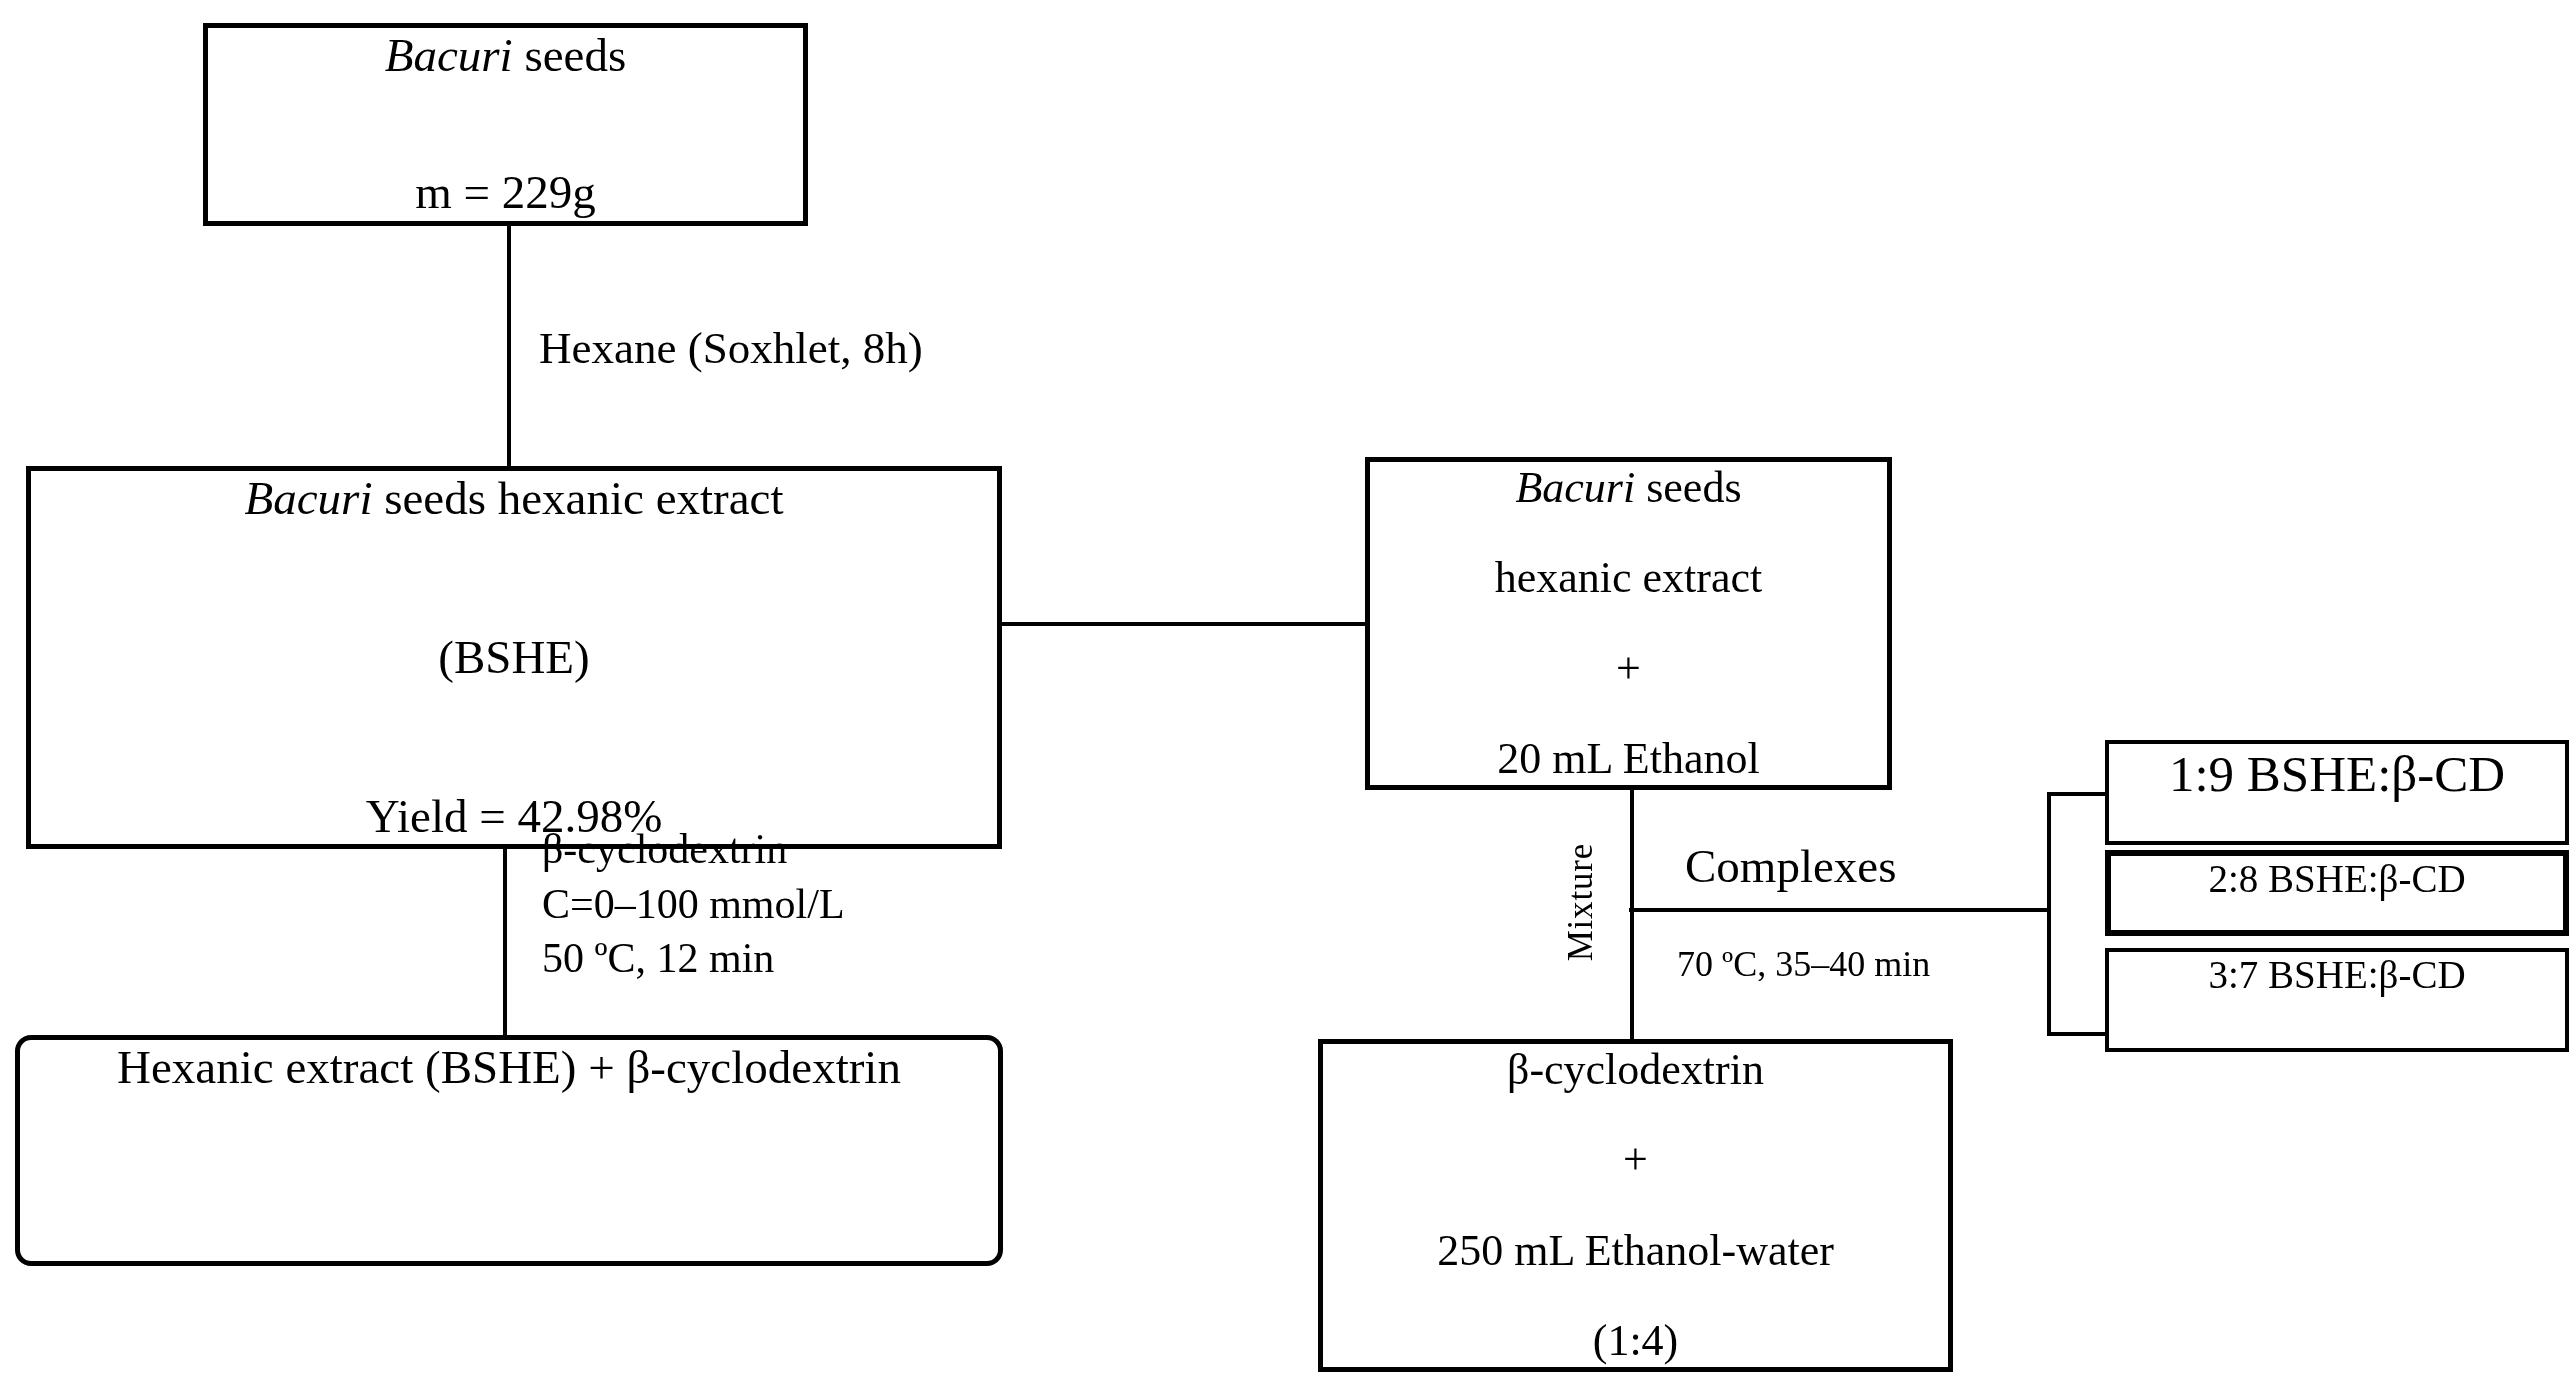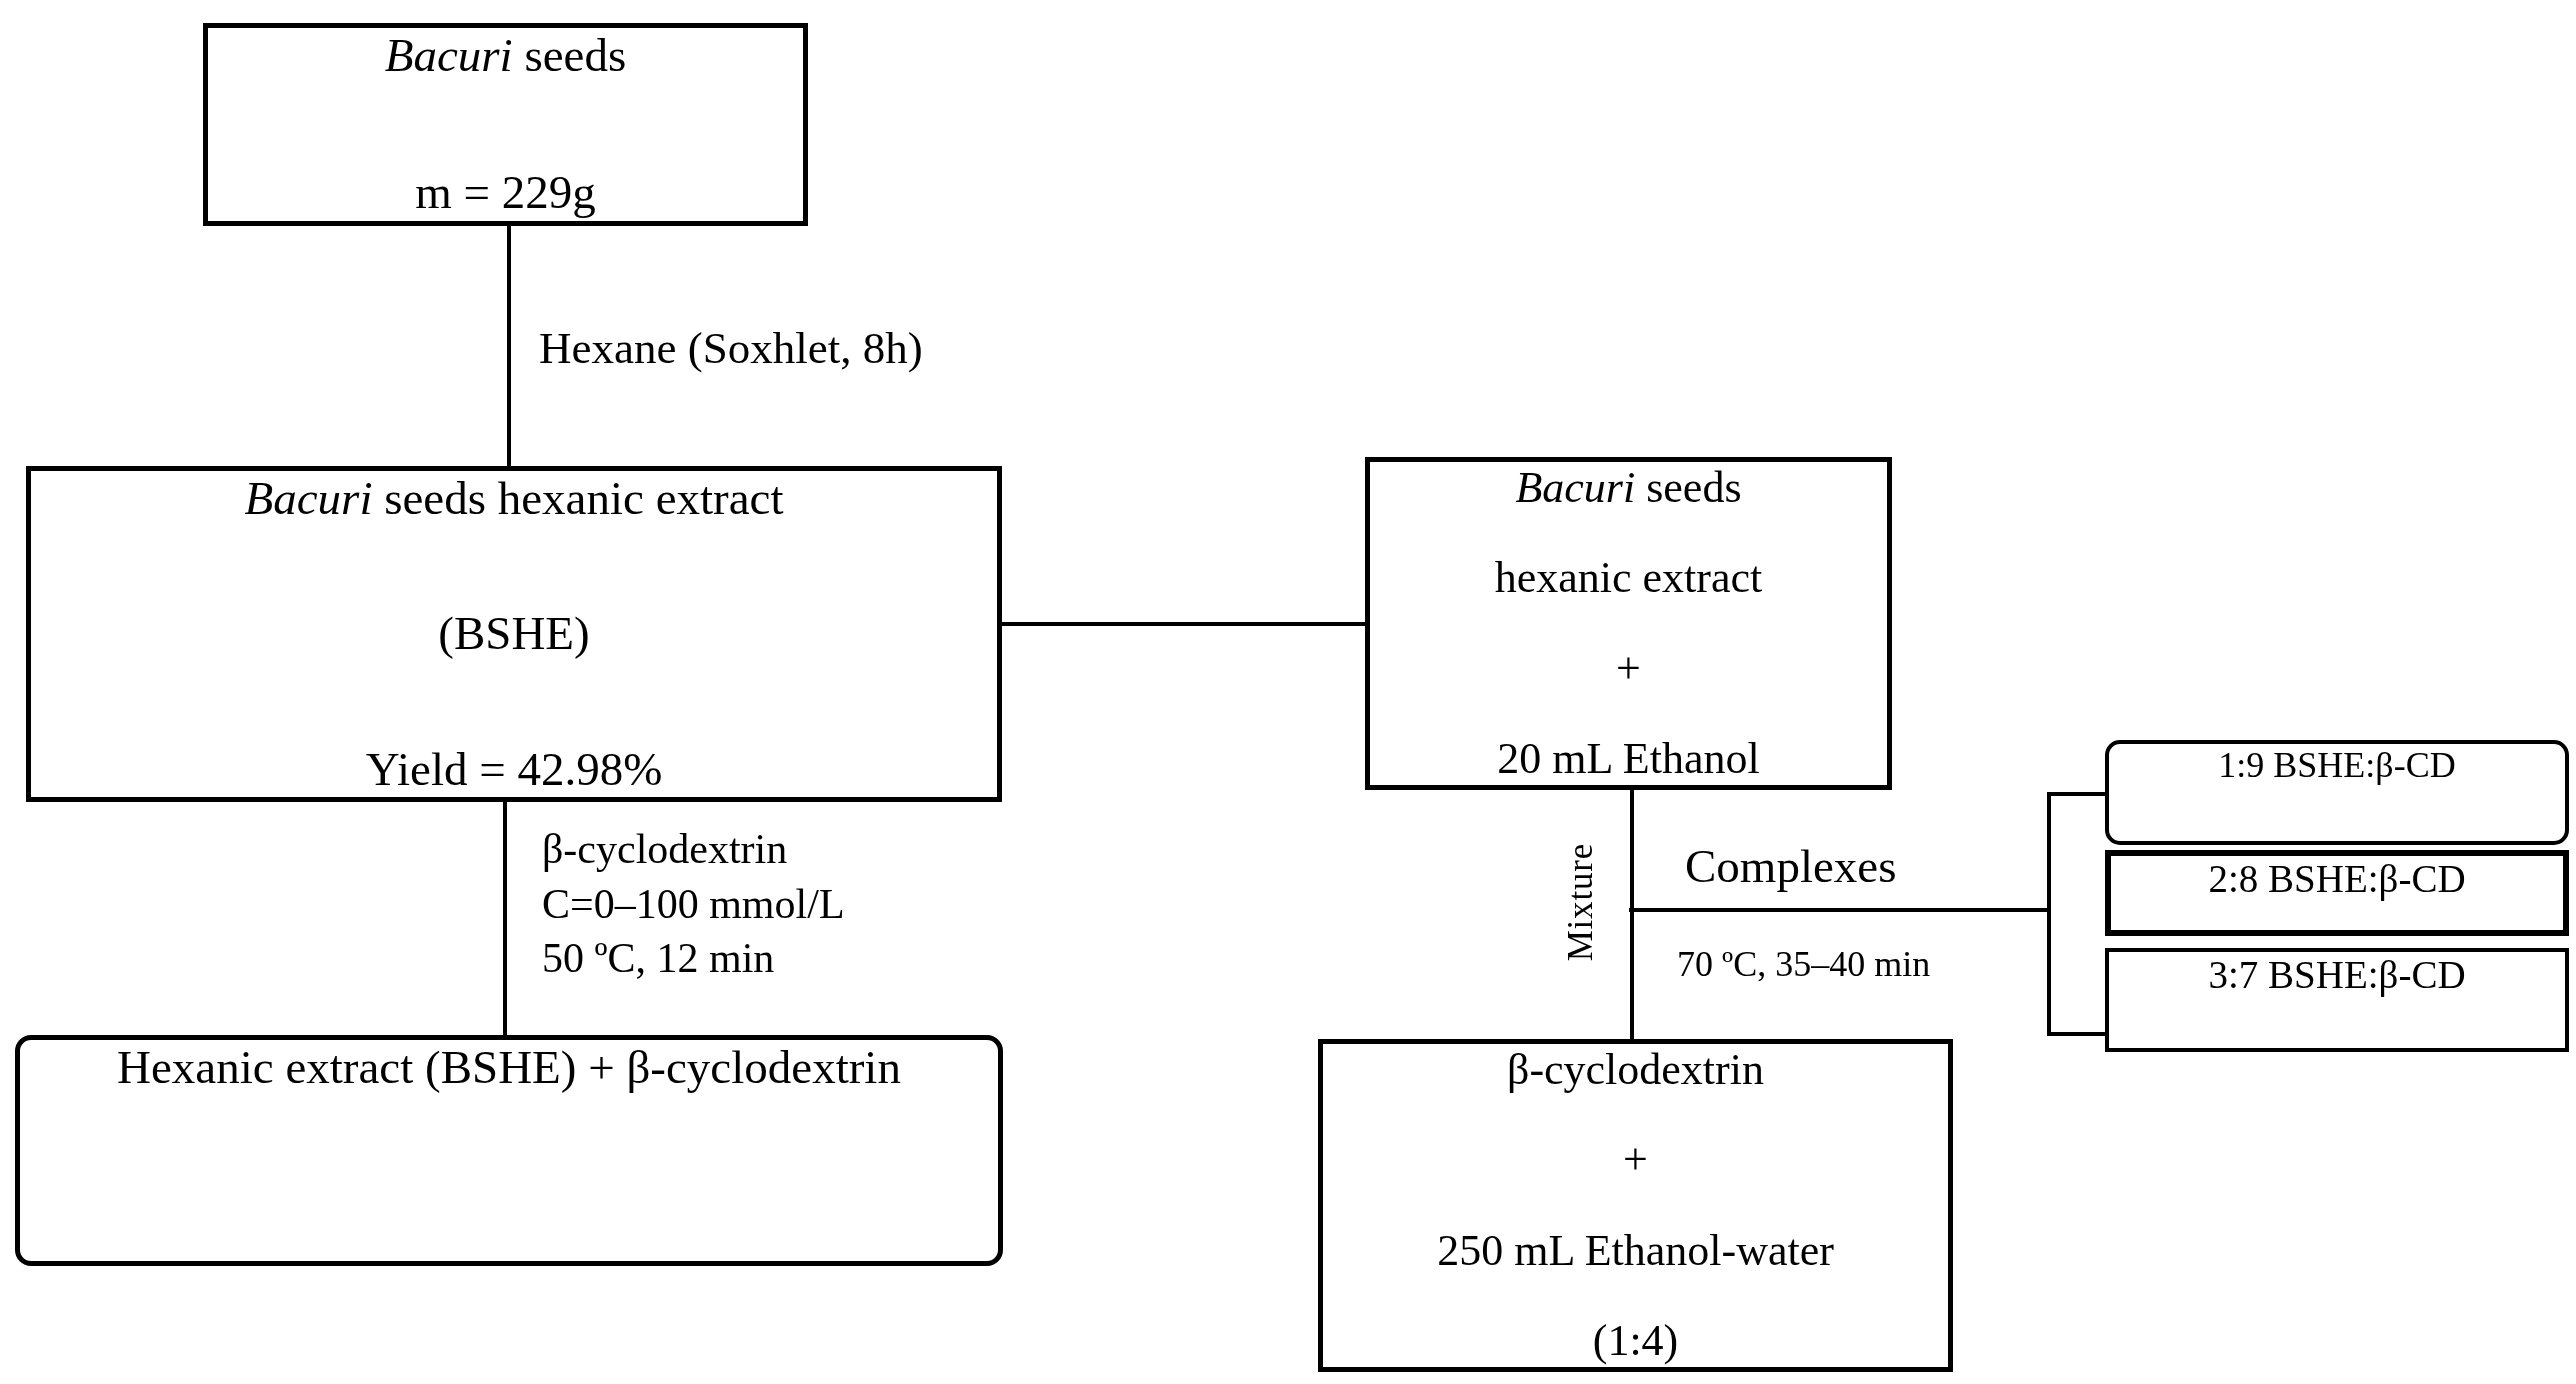--- a/index.html
+++ b/index.html
@@ -30,27 +30,27 @@
     text-align: center;
     line-height: 1.18;
     z-index: 4;
   }
   .fbox .ln { display: block; white-space: nowrap; }
   .fbox .ln.wrap { white-space: normal; }
   .it { font-style: italic; }
 
   
   #box-seeds        { left: 203px;  top: 22.5px;   width: 605px;  height: 203px; font-size: 47px; }
-  #box-bshe         { left: 26px;   top: 466px;  width: 976px; height: 336px; font-size: 47px; }
+  #box-bshe         { left: 26px;   top: 466px;  width: 976px; height: 383px; font-size: 47px; }
   #box-bshe-bcd     { left: 15px;   top: 1035px; width: 988px; height: 231px; font-size: 47px;
                       padding: 0 9px; border-radius: 16px; }
   #box-extract-eth  { left: 1365px; top: 457px;  width: 527px;  height: 333px; font-size: 44px; }
   #box-bcd-ethwater { left: 1318px; top: 1039px; width: 635px;  height: 333px; font-size: 44px; }
 
-  #box-ratio-1 { left: 2105px; top: 740px;  width: 464px; height: 105px; font-size: 36px; border-width: 4.5px; border-radius: 15px; }
+  #box-ratio-1 { left: 2105px; top: 740px;  width: 464px; height: 105px; font-size: 51px; border-width: 4.5px; }
   #box-ratio-2 { left: 2105px; top: 850px; width: 464px; height: 86px; font-size: 39px; border-width: 6.8px; }
   #box-ratio-3 { left: 2105px; top: 948px; width: 464px; height: 104px; font-size: 39px; border-width: 4.5px; }
 
   
   .vline, .hline { position: absolute; background: #000000; z-index: 2; }
   .vline { width: 3.8px; }
   .hline { height: 3.8px; }
 
   #conn-seeds-bshe     { left: 507px;  top: 224px;  height: 244px; }
   #conn-bshe-extract   { left: 999px; top: 622px;  width: 370px;  }

